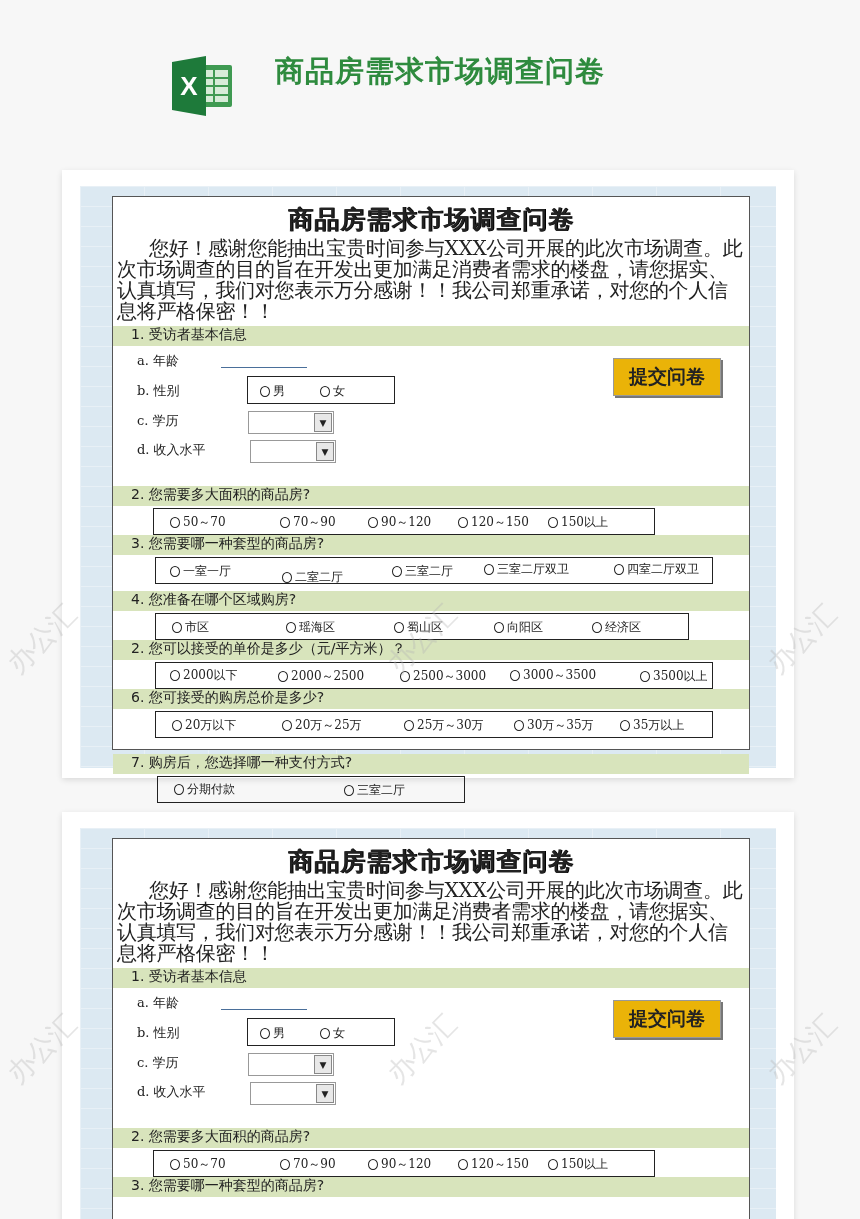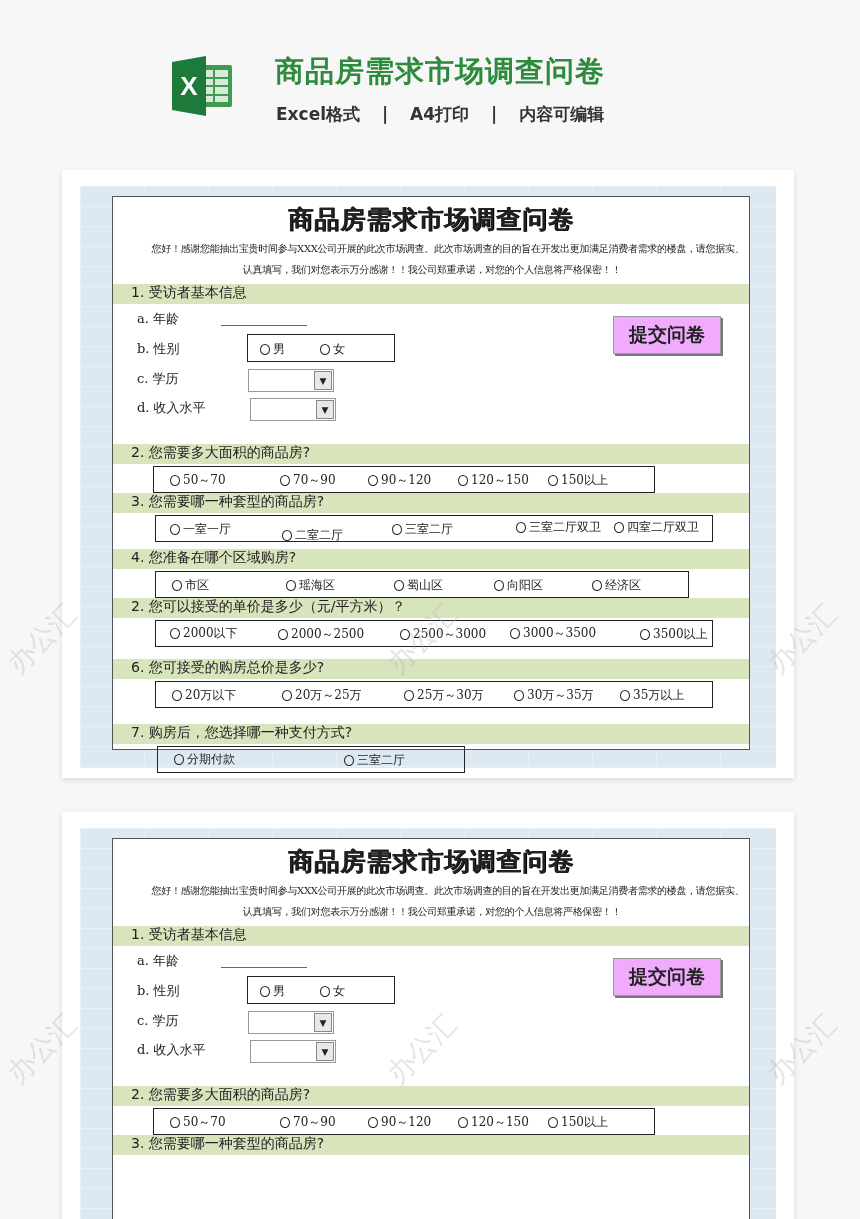--- a/index.html
+++ b/index.html
@@ -11,31 +11,31 @@
   .xlogo .grid i{background:#d6ecd8;display:block;}
   .xlogo .front{position:absolute;left:2px;top:0;width:34px;height:60px;background:#1e7a3a;clip-path:polygon(0 10%,100% 0,100% 100%,0 90%);color:#fff;font:bold 26px "Liberation Sans",sans-serif;display:flex;align-items:center;justify-content:center;}
   .htitle{position:absolute;left:275px;top:52px;font:bold 29px "DejaVu Sans",sans-serif;color:#2e8b3e;letter-spacing:1px;}
   .hsub{position:absolute;left:276px;top:103px;font:bold 17px "DejaVu Sans",sans-serif;color:#333;white-space:nowrap;}
   .hsub span{margin-right:16px;}
   .card{position:absolute;left:62px;width:732px;background:#fff;box-shadow:0 2px 6px rgba(0,0,0,.12);}
   .sheet{position:absolute;left:18px;right:18px;top:16px;background:#dce9f2;
     background-image:linear-gradient(#e8f0f6 1px,transparent 1px),linear-gradient(90deg,#e8f0f6 1px,transparent 1px);background-size:64px 20px;}
   .frame{position:absolute;left:32px;top:10px;width:636px;background:#fff;border:1px solid #555;}
   .ftitle{text-align:center;font:900 25px "DejaVu Sans",sans-serif;margin:6px 0 2px 0;letter-spacing:1px;text-shadow:1px 0 0 #000;}
-  .intro{font-size:10px;line-height:21px;padding:0 2px 0 4px;text-indent:32px;letter-spacing:-0.3px;text-align:center;}
+  .intro{font-size:20px;line-height:21px;padding:0 2px 0 4px;text-indent:32px;letter-spacing:-0.3px;}
   .sect{background:#d8e4bc;height:20px;line-height:20px;font:14px "DejaVu Sans",sans-serif;padding-left:18px;margin-top:4px;}
   .basic{position:relative;height:140px;}
   .blabel{position:absolute;left:24px;font-size:13px;}
   .ageline{position:absolute;left:108px;top:21px;width:86px;border-bottom:1px solid #4a6f9a;}
   .genderbox{position:absolute;left:134px;top:30px;width:146px;height:26px;border:1.5px solid #222;}
   .radio{display:inline-flex;align-items:center;font-size:12px;position:absolute;}
   .radio .dot{width:8px;height:9px;border:1.5px solid #222;border-radius:50%;margin-right:3px;display:inline-block;}
   .combo{position:absolute;left:135px;width:84px;height:21px;border:1px solid #999;background:#fff;}
   .combo .arr{position:absolute;right:1px;top:1px;width:16px;height:17px;background:#e8e8e8;border:1px solid #888;display:flex;align-items:center;justify-content:center;font-size:9px;}
-  .submit{position:absolute;left:500px;top:12px;width:106px;height:36px;background:#f0abfc;border:1px solid #999;box-shadow:2px 2px 0 #777;font:bold 19px "DejaVu Sans",sans-serif;display:flex;align-items:center;justify-content:center;}
+  .submit{position:absolute;left:500px;top:12px;width:106px;height:36px;background:#eab308;border:1px solid #999;box-shadow:2px 2px 0 #777;font:bold 19px "DejaVu Sans",sans-serif;display:flex;align-items:center;justify-content:center;}
   .optrow{position:relative;height:29px;}
   .optbox{position:absolute;top:2px;height:25px;border:1.5px solid #222;}
   .wm{position:absolute;font:28px "DejaVu Sans",sans-serif;color:rgba(180,180,180,.35);transform:rotate(-45deg);pointer-events:none;}
 </style>
 </head>
 <body>
 
 <div class="hdr">
   <div class="xlogo">
     <div class="back"></div>
@@ -45,27 +45,20 @@
         <i></i>
         <i></i>
         <i></i>
         <i></i>
         <i></i>
         <i></i>
       </div>
     <div class="front">X</div>
   </div>
   <div class="htitle">商品房需求市场调查问卷</div>
-  <div class="hsub">
-    <span>Excel格式</span>
-    <span>|</span>
-    <span>A4打印</span>
-    <span>|</span>
-    <span>内容可编辑</span>
-  </div>
 </div>
 
 <div class="card" style="top:170px;height:608px;">
   <div class="sheet" style="bottom:10px;">
     <div class="frame" style="height:552px;">
       <div class="ftitle">商品房需求市场调查问卷</div>
       <div class="intro">您好！感谢您能抽出宝贵时间参与XXX公司开展的此次市场调查。此次市场调查的目的旨在开发出更加满足消费者需求的楼盘，请您据实、认真填写，我们对您表示万分感谢！！我公司郑重承诺，对您的个人信息将严格保密！！</div>
 
       <div class="sect">1. 受访者基本信息</div>
       <div class="basic">
@@ -127,21 +120,21 @@
               <span>一室一厅</span>
             </span>
           <span class="radio" style="left:126px;top:11px">
               <span class="dot"></span>
               <span>二室二厅</span>
             </span>
           <span class="radio" style="left:236px;top:5px">
               <span class="dot"></span>
               <span>三室二厅</span>
             </span>
-          <span class="radio" style="left:360px;top:3px">
+          <span class="radio" style="left:328px;top:3px">
               <span class="dot"></span>
               <span>三室二厅双卫</span>
             </span>
           <span class="radio" style="left:458px;top:3px">
               <span class="dot"></span>
               <span>四室二厅双卫</span>
             </span>
         </div>
       </div>
 
@@ -190,21 +183,21 @@
               <span class="dot"></span>
               <span>3000～3500</span>
             </span>
           <span class="radio" style="left:484px;top:5px">
               <span class="dot"></span>
               <span>3500以上</span>
             </span>
         </div>
       </div>
 
-      <div class="sect" style="margin-top:12px">6. 您可接受的购房总价是多少?</div>
+      <div class="sect" style="margin-top:0">6. 您可接受的购房总价是多少?</div>
       <div class="optrow">
         <div class="optbox" style="left:42px;width:556px">
           <span class="radio" style="left:16px;top:5px">
               <span class="dot"></span>
               <span>20万以下</span>
             </span>
           <span class="radio" style="left:126px;top:5px">
               <span class="dot"></span>
               <span>20万～25万</span>
             </span>

